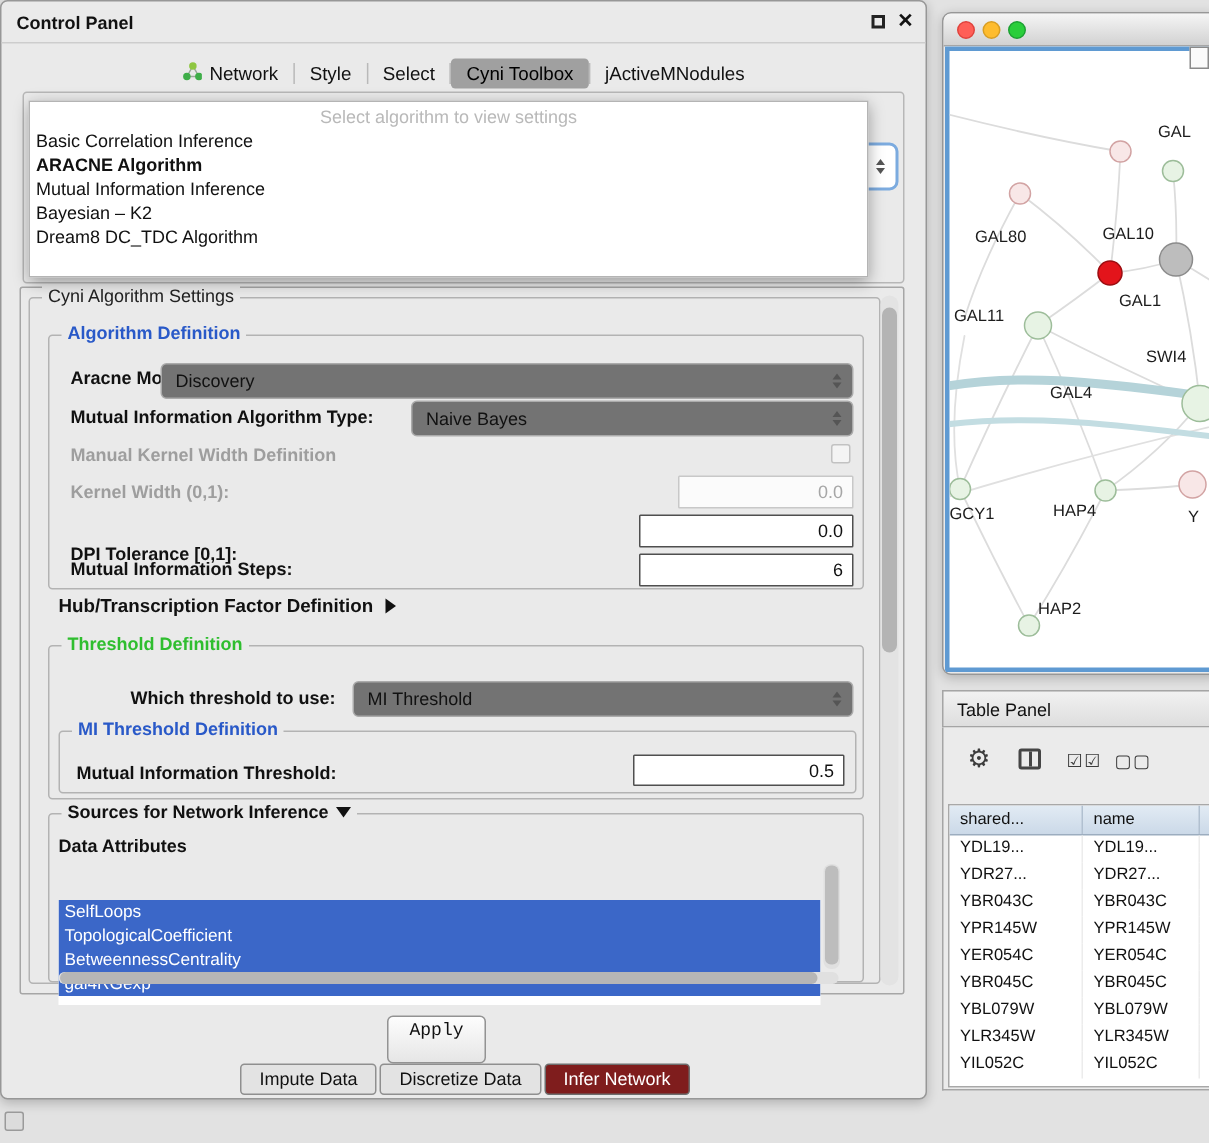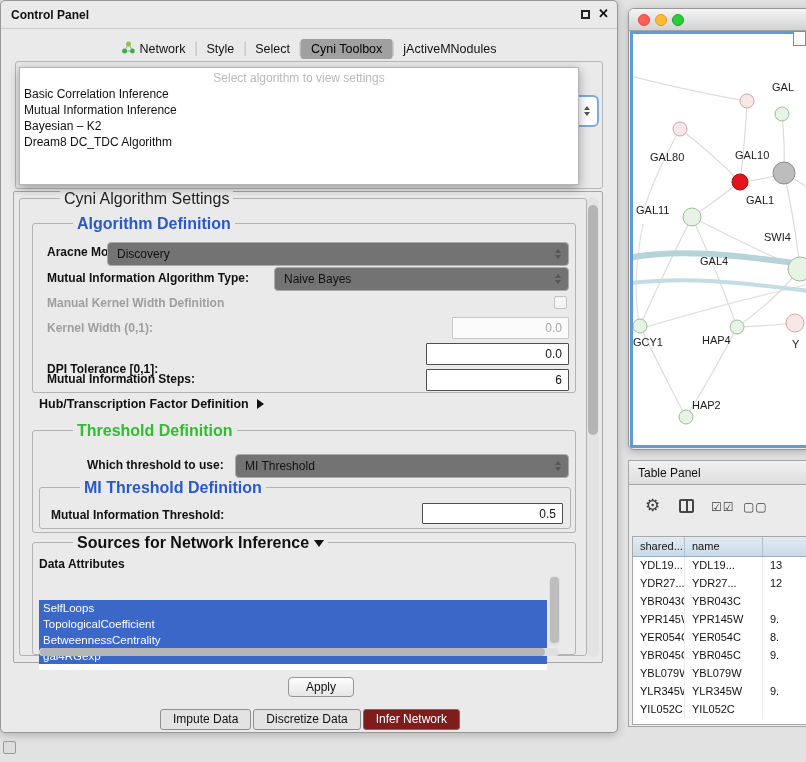--- a/index.html
+++ b/index.html
@@ -24,21 +24,21 @@
   #algo-combo { position:absolute; left:20px; top:94px; width:578px; height:32px; background:#fff; border:2px solid #7cabdf; border-radius:6px; z-index:2; }
   #algo-combo .arrows { position:absolute; right:7px; top:9px; }
 
   #algo-popup { position:absolute; left:18px; top:54px; width:560px; height:118px; background:#fff; border:1px solid #b4b4b4; box-shadow:0 3px 10px rgba(0,0,0,.35); z-index:10; padding-top:2px;margin-top:12px; }
   .popup-placeholder { text-align:center; color:#b9b9b9; height:16px; line-height:16px; font-size:12px; }
   .popup-item { height:16px; line-height:16px; padding-left:4px; font-size:12px; white-space:nowrap; }
   .popup-item.selected { font-weight:700; }
 
   #settings { position:absolute; left:12px; top:190px; width:590px; height:472px; border:1px solid #a6a6a6; background:#eaeaea; border-radius:2px; }
   .tbox { position:absolute; border:1px solid #b3b3b3; border-radius:3px; }
-  .tbox-title { position:absolute; top:-9px; left:8px; background:#eaeaea; padding:0 4px; font-size:16px; display:inline-flex; align-items:center; gap:5px; white-space:nowrap;margin-left:32px; }
+  .tbox-title { position:absolute; top:-9px; left:8px; background:#eaeaea; padding:0 4px; font-size:12px; display:inline-flex; align-items:center; gap:5px; white-space:nowrap; }
   .t-blue  { color:#2959c8; font-weight:700; }
   .t-green { color:#2fbe2f; font-weight:700; }
   .t-black { color:#222; }
   .t-bold  { font-weight:700; color:#111; }
 
   #cyni-box { left:5px; top:6px; width:568px; height:458px; }
   #algo-def { left:12px; top:24px; width:544px; height:170px; }
   #threshold-box { left:12px; top:231px; width:544px; height:103px; }
   #mi-inner-box { left:6px; top:56px; width:532px; height:42px; }
   #sources-box { left:12px; top:343px; width:544px; height:113px; }
@@ -63,21 +63,21 @@
   #src-list { position:absolute; left:6px; top:33px; width:508px; height:70px; background:#fff; overflow:hidden;margin-top:24px; }
   .src-item { height:16px; line-height:16px; background:#3b67c8; color:#fff; font-size:11.5px; padding-left:4px; white-space:nowrap; }
   #src-vscroll { position:absolute; left:516px; top:33px; width:11px; height:70px; background:#e0e0e0; border-radius:5px; }
   #src-vscroll .thumb { position:absolute; left:1px; top:1px; width:9px; height:66px; background:#bdbdbd; border-radius:4px; }
   #src-hscroll { position:absolute; left:6px; top:105px; width:520px; height:8px; background:#e0e0e0; border-radius:4px; }
   #src-hscroll .thumb { position:absolute; left:1px; top:0; width:505px; height:8px; background:#b6b6b6; border-radius:4px; }
 
   #settings-scroll { position:absolute; right:3px; top:5px; width:12px; height:460px; background:#e3e3e3; border-radius:6px; }
   #settings-scroll .thumb { position:absolute; left:1px; top:8px; width:10px; height:230px; background:#b4b4b4; border-radius:5px; }
 
-  #apply-btn { position:absolute; left:287px; top:676px; width:66px; height:20px; background:linear-gradient(#fdfdfd,#e6e6e6); border:1px solid #939393; border-radius:4px; text-align:center; line-height:18px; font-size:12px; }
+  #apply-btn { position:absolute; left:257px; top:676px; width:66px; height:32px; background:linear-gradient(#fdfdfd,#e6e6e6); border:1px solid #939393; border-radius:4px; text-align:center; line-height:18px; font-size:12px;font-family:Liberation Mono, monospace; }
 
   #bottom-tabs { position:absolute; left:0; top:708px; width:618px; display:flex; justify-content:center; }
   .btab { height:21px; line-height:19px; padding:0 12px; border:1px solid #8f8f8f; background:#e3e3e3; font-size:12px; border-radius:3px; margin:0 1px; white-space:nowrap; }
   .btab.selected { background:#7f1d1d; color:#fff; border-color:#6e6e6e; }
 
   
   #net-win { left:628px; top:8px; width:185px; height:442px; border-radius:6px; overflow:hidden; }
   .mac-titlebar { position:relative; height:22px; background:linear-gradient(#f5f5f5,#d2d2d2); border-bottom:1px solid #a6a6a6; }
   .light { position:absolute; top:5px; width:12px; height:12px; border-radius:50%; }
   .light.red    { left:9px;  background:#ff5f57; border:1px solid #e0443e; }
@@ -92,21 +92,21 @@
   .ticon { position:absolute; top:15px; color:#3c3c3c; font-size:12px; letter-spacing:1px; }
   .ticon.gear { font-size:17px; top:10px; }
   .ticon.col-icon { width:15px; height:14px; border:2px solid #454545; border-radius:2px; background:linear-gradient(#454545,#454545) center/2px 100% no-repeat; top:14px; }
   #data-table { position:absolute; left:3px; top:51px; width:178px; height:189px; background:#fff; border:1px solid #a8a8a8; overflow:hidden; }
   .trow { display:flex; }
   .thead { background:linear-gradient(#e2ebf4,#cbd9e8); border-bottom:1px solid #9cadbf; height:20px; }
   .thead .tcell { font-size:11px; padding:3px 0 0 7px; border-right:1px solid #b1c0d0; }
   .tr { height:18px; }
   .tr .tcell { font-size:11px; padding:2px 0 0 7px; border-right:1px solid #ececec; }
   .tcell { overflow:hidden; white-space:nowrap; }
-  .c0 { width:52px; } .c1 { width:78px; } .c2 { flex:1; }
+  .c0 { width:89px; } .c1 { width:78px; } .c2 { flex:1; }
 
   #corner-icon { position:absolute; left:3px; top:741px; width:13px; height:13px; border:1px solid #9a9a9a; background:#dcdcdc; border-radius:2px; }
 </style>
 </head>
 <body>
 
 <div id="root">
 
   <div id="control-panel" class="win">
     <div class="cp-titlebar">
@@ -148,20 +148,21 @@
       <span class="arrows">
           <span class="tri-up"></span>
           <span class="tri-down"></span>
         </span>
     </div>
 
     <div id="algo-popup">
       <div class="popup-placeholder">Select algorithm to view settings</div>
       <div id="popup-items">
           <div class="popup-item">Basic Correlation Inference</div>
+          <div class="popup-item selected">ARACNE Algorithm</div>
           <div class="popup-item">Mutual Information Inference</div>
           <div class="popup-item">Bayesian – K2</div>
           <div class="popup-item">Dream8 DC_TDC Algorithm</div>
         </div>
     </div>
 
     <div id="settings">
       <div id="cyni-box" class="tbox">
         <span class="tbox-title t-black">Cyni Algorithm Settings</span>
 

